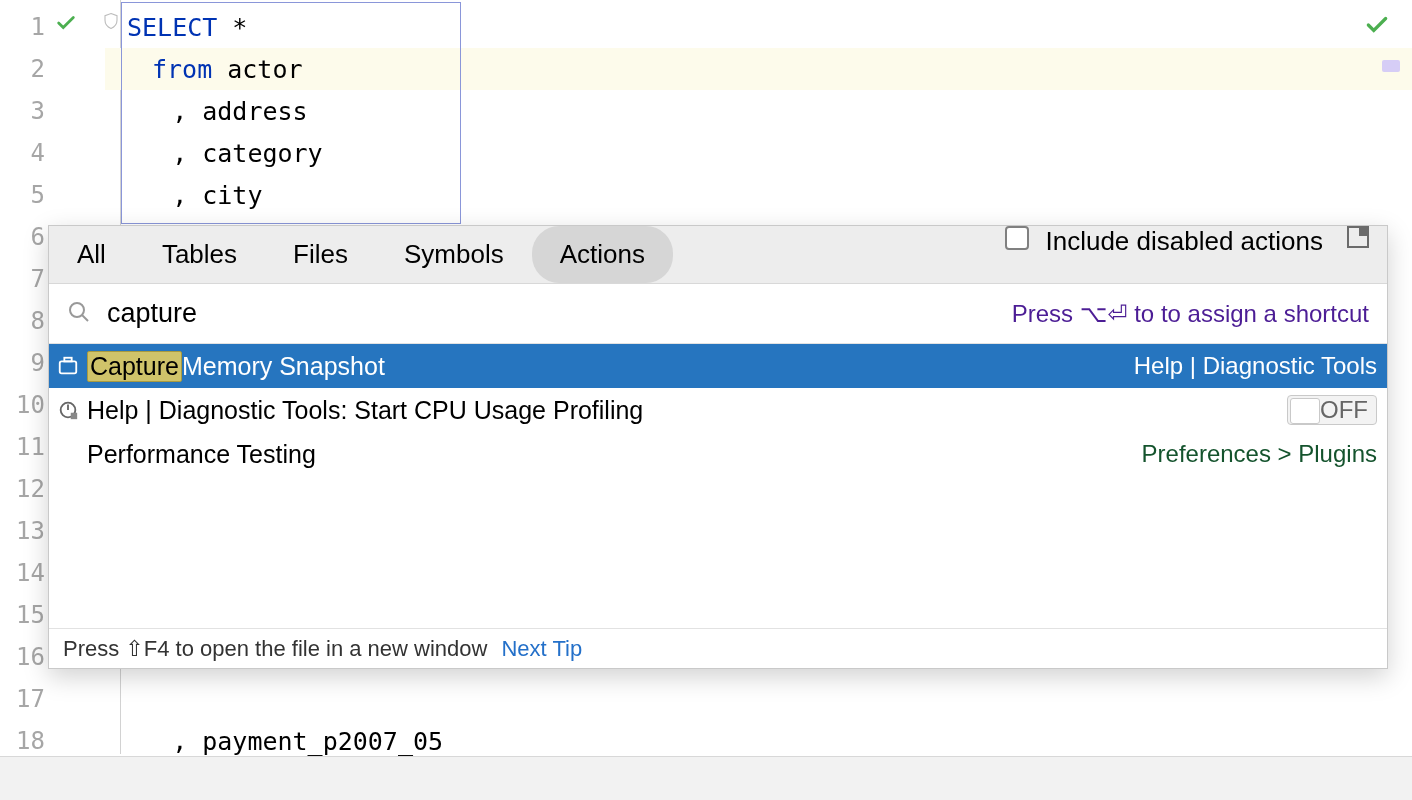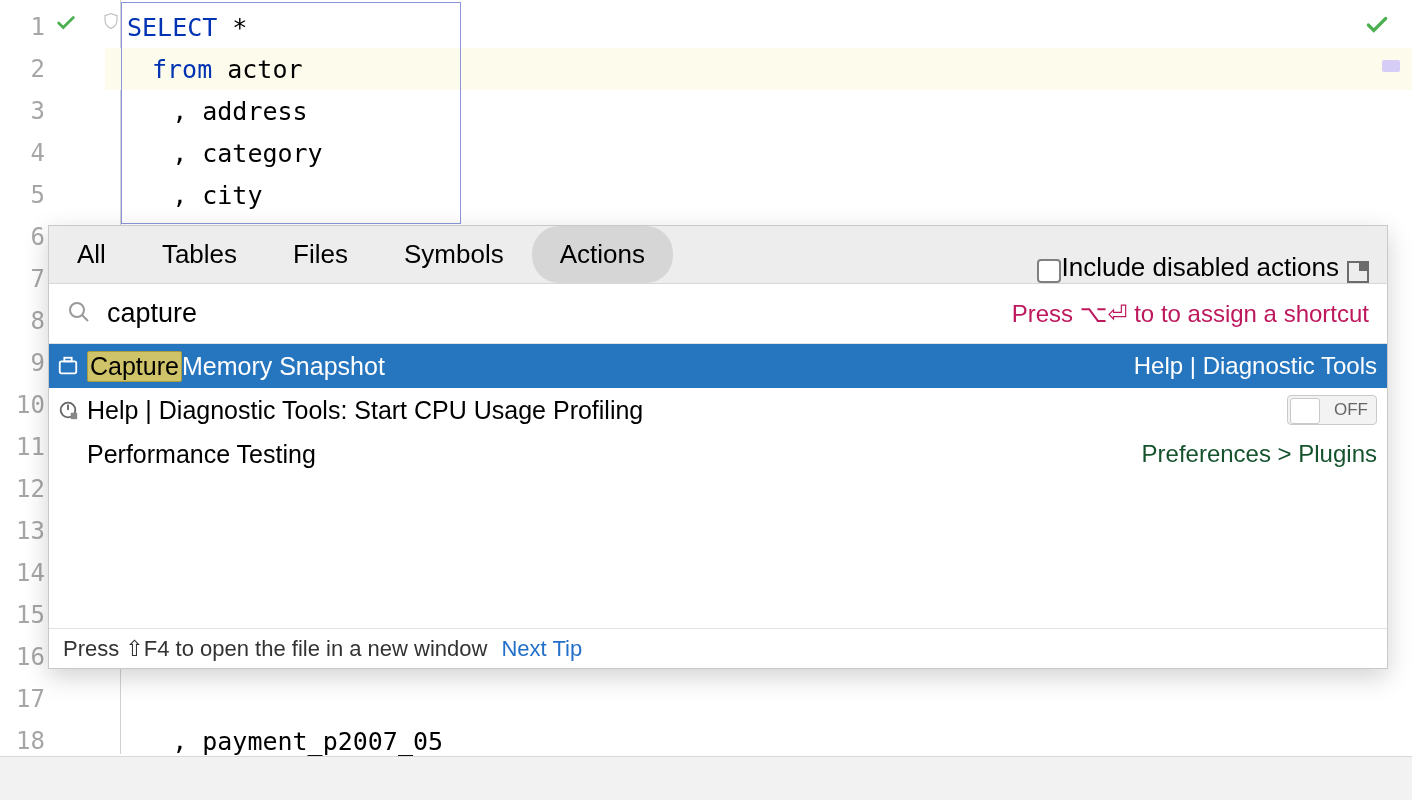--- a/index.html
+++ b/index.html
@@ -106,22 +106,22 @@
   color: #000000;
   cursor: pointer;
 }
 .popup-tab.active {
   background: #d6d6d6;
   border-radius: 27px;
 }
 .popup-tabs-spacer { flex: 1; }
 .include-disabled {
   display: flex;
-  align-items: flex-end;
-  gap: 0;
+  align-items: flex-start;
+  gap: 16px;
   padding-right: 18px;
   font-size: 26px;
   color: #000000;
 }
 .checkbox {
   width: 24px; height: 24px;
   border: 2px solid #808080;
   border-radius: 4px;
   background: #fff;
 }
@@ -149,21 +149,21 @@
 .search-input {
   flex: 1;
   border: none;
   outline: none;
   font-size: 27px;
   color: #000;
   background: transparent;
 }
 .search-hint {
   font-size: 24px;
-  color: #be185d;
+  color: #4c1d95;
 }
 .results {
   flex: 1;
   overflow: auto;
 }
 .result-row {
   height: 44px;
   display: flex;
   align-items: center;
   padding: 0 10px 0 6px;
@@ -196,21 +196,21 @@
 .result-row:not(.selected) .row-right { color: #14532d; }
 .toggle {
   width: 90px; height: 30px;
   background: #f3f3f3;
   border: 1px solid #c9c9c9;
   border-radius: 4px;
   display: flex;
   align-items: center;
   justify-content: flex-end;
   padding: 0 8px;
-  font-size: 17px;
+  font-size: 24px;
   color: #666;
   position: relative;
 }
 .toggle::before {
   content: "";
   position: absolute;
   left: 2px; top: 2px;
   width: 28px; height: 24px;
   background: #fff;
   border: 1px solid #c9c9c9;

